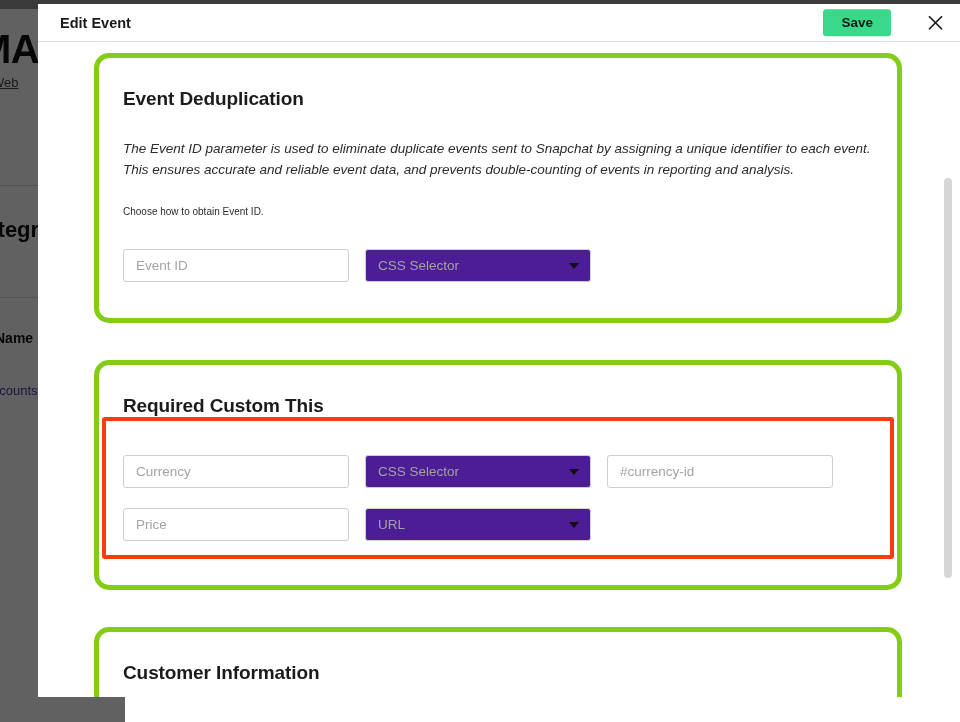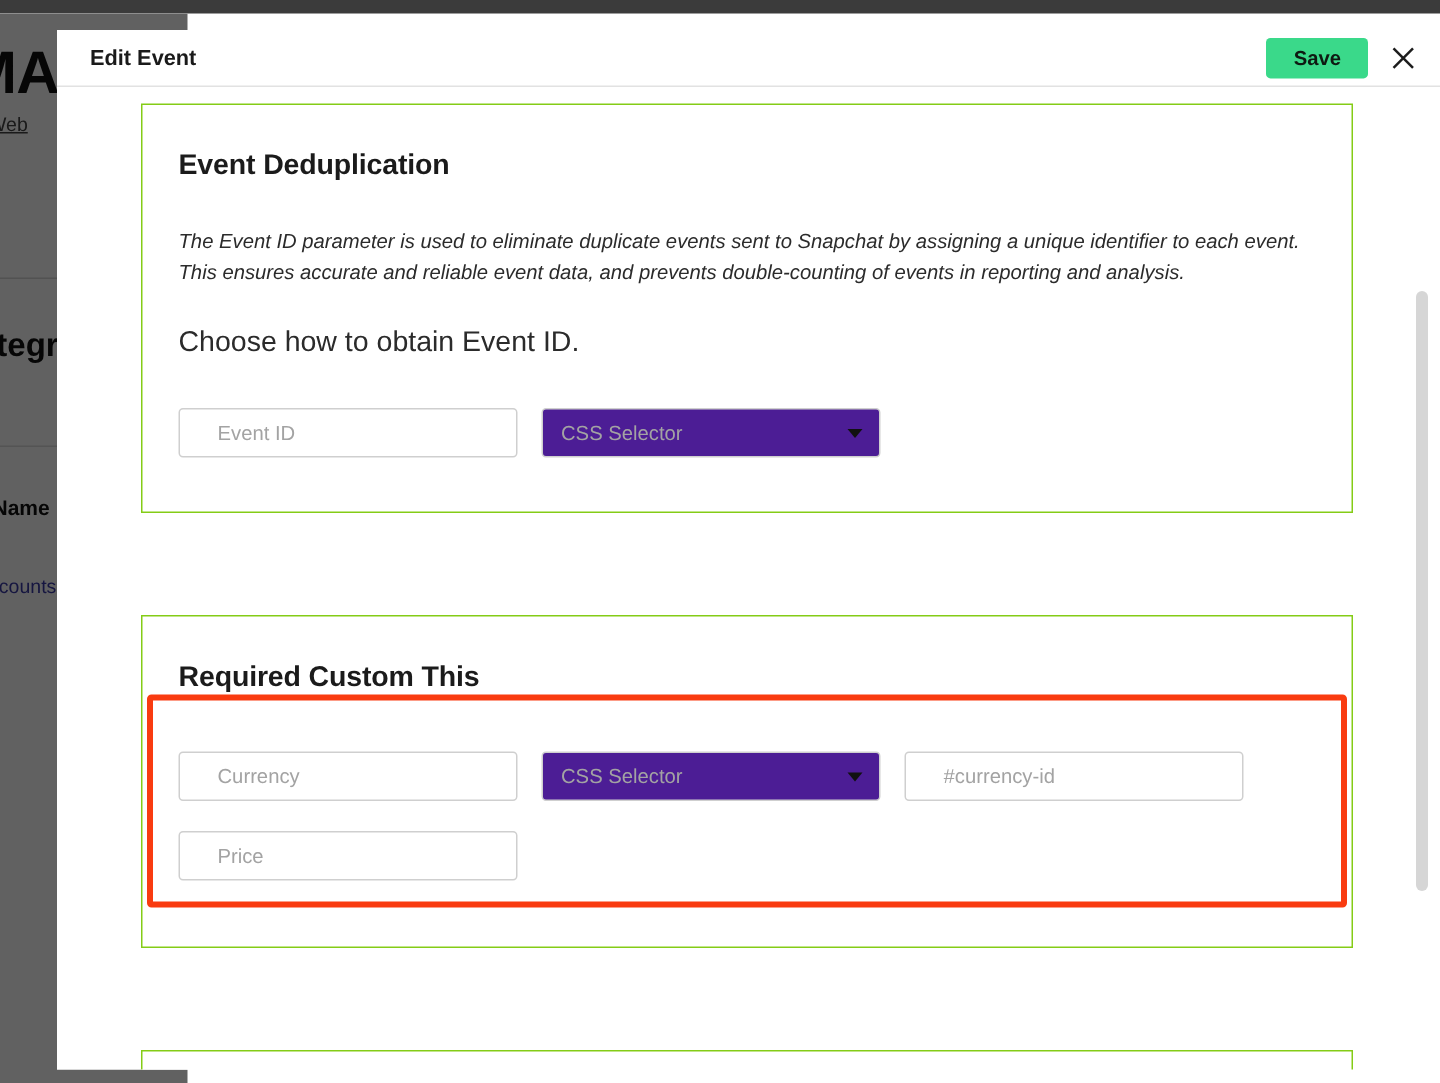--- a/index.html
+++ b/index.html
@@ -98,21 +98,21 @@
     position: absolute;
     top: 9px; left: 0;
     width: 125px; height: 713px;
     background: rgba(0,0,0,0.62);
     pointer-events: none;
   }
 
   
   #modal {
     position: absolute;
-    left: 38px; top: 20px;
+    left: 38px; top: 4px;
     width: 922px;
     height: 693px;
     background: #ffffff;
     overflow: hidden;
   }
 
   #modal-header {
     position: relative;
     height: 38px;
     background: #ffffff;
@@ -126,21 +126,21 @@
     font-weight: 700;
     color: #1a1a1a;
   }
   #header-actions {
     position: absolute;
     right: 14px;
     top: 50%;
     transform: translateY(-50%);
     display: flex;
     align-items: center;
-    gap: 12px;
+    gap: 33px;
     justify-content: center;
   }
   #save-button {
     background: #3ad98a;
     border: none;
     border-radius: 3px;
     color: #0e1a12;
     font-family: "Liberation Sans", sans-serif;
     font-size: 13.5px;
     font-weight: 700;
@@ -168,61 +168,61 @@
   }
   #content {
     position: absolute;
     left: 0; top: 0;
     width: 922px;
     padding-left: 56px;
     padding-right: 58px;
   }
 
   .card {
-    border: 1px solid #84cc16;
-    border-radius: 0;
+    border: 5px solid #84cc16;
+    border-radius: 15px;
     background: #ffffff;
     padding: 30px 24px 26px 24px;
-    margin-bottom: 68px;
+    margin-bottom: 37px;
     position: relative;
   }
   .card-title {
     font-size: 19px;
     font-weight: 700;
     color: #1b1b1b;
     letter-spacing: -0.1px;
   }
   .card-desc {
     margin-top: 28px;
     font-size: 13.5px;
     line-height: 21px;
     color: #2b2b2b;
     max-width: 760px;
     font-style: italic;
   }
   .card-sub {
     margin-top: 26px;
-    font-size: 19px;
+    font-size: 10px;
     color: #2b2b2b;
   }
 
   .field-row {
     display: flex;
     gap: 16px;
     margin-top: 20px;
   }
   .fld {
     height: 33px;
     border: 1px solid #cfcfcf;
     border-radius: 3px;
     background: #ffffff;
     font-family: "Liberation Sans", sans-serif;
     font-size: 13.5px;
     color: #ef4444;
-    padding: 0 25px;
+    padding: 0 12px;
     outline: none;
   }
   .fld::placeholder { color: #a3a3a3; }
   .fld.col-a { width: 226px; }
   .fld.col-c { width: 226px; }
 
   .sel-wrap {
     position: relative;
     width: 226px;
     height: 33px;
@@ -335,20 +335,21 @@
         <div class="card">
           <div class="card-title">Required Custom This</div>
           <div class="rows-wrap" style="padding-top: 18px; padding-bottom: 18px;">
             <div class="field-row">
               <input type="text" class="fld col-a" placeholder="Currency" style="">
               <div class="sel-wrap"><select class="sel"><option value="CSS Selector">CSS Selector</option><option value="URL">URL</option><option value="JavaScript Variable">JavaScript Variable</option><option value="Data Layer">Data Layer</option><option value="Constant Value">Constant Value</option></select><div class="sel-arrow"></div></div>
               <input type="text" class="fld col-c" placeholder="#currency-id" style="">
             </div>
             <div class="field-row">
               <input type="text" class="fld col-a" placeholder="Price" style="">
+              <div class="sel-wrap"><select class="sel"><option value="CSS Selector">CSS Selector</option><option value="URL" selected="">URL</option><option value="JavaScript Variable">JavaScript Variable</option><option value="Data Layer">Data Layer</option><option value="Constant Value">Constant Value</option></select><div class="sel-arrow"></div></div>
             </div>
             <div id="highlight-box" style="border-color: rgb(249, 59, 16); inset: 0px -21px;"></div>
           </div>
         </div>
         <div class="card">
           <div class="card-title">Customer Information</div>
         </div>
       </div>
 
     <div id="scrollbar-track">

